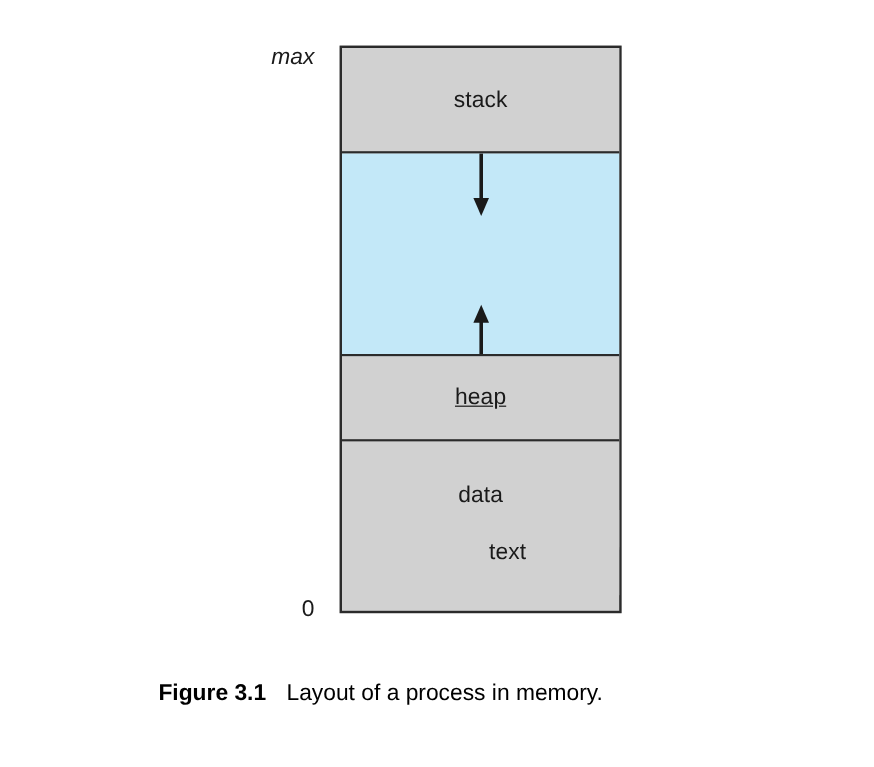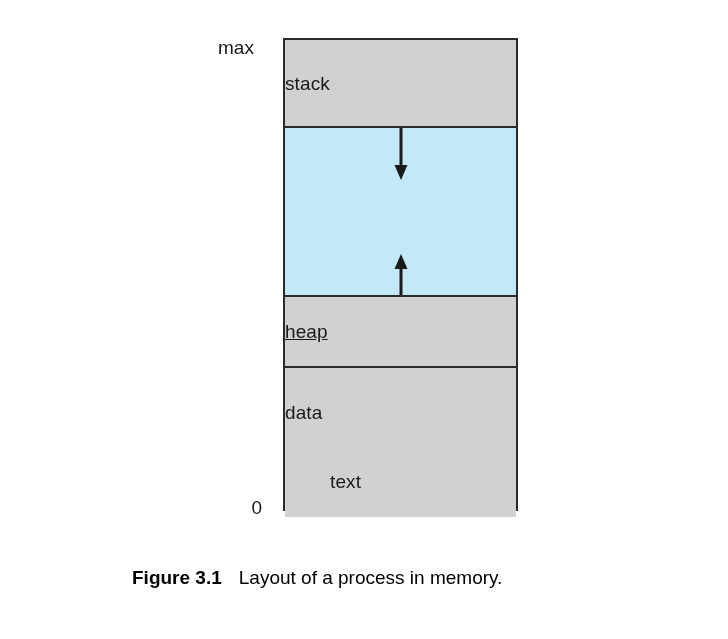--- a/index.html
+++ b/index.html
@@ -39,21 +39,21 @@
     background: #d1d1d1;
   }
 
   .mem-segment {
     position: absolute;
     left: 0;
     width: 100%;
     box-sizing: border-box;
     display: flex;
     align-items: center;
-    justify-content: flex-start;
+    justify-content: center;
     font-size: 19px;
     letter-spacing: 0.1px;
     color: #1a1a1a;
     line-height: 1;
   }
 
   .seg-label {
     display: block;
     pointer-events: none;
   }
@@ -78,21 +78,21 @@
     border-bottom: 2px solid #2b2b2b;
     text-decoration: underline;
   }
   #segment-data {
     top: 328px;
     height: 90px;
     background: #d1d1d1;
     border-bottom: 2px solid #2b2b2b;
   }
   #segment-text {
-    top: 406px;
+    top: 385px;
     height: 71px;
     background: #d1d1d1;
     padding-left: 45px;
   }
 
   
   .growth-arrow {
     position: absolute;
     left: 50%;
     transform: translateX(-50%);
@@ -118,20 +118,22 @@
     position: absolute;
     font-size: 19px;
     line-height: 1;
     color: #1a1a1a;
     white-space: nowrap;
   }
   #label-max {
     left: 218px;
     top: 38px;
     width: 44px;
+    text-align: right;
+    font-style: italic;
   }
   #label-zero {
     left: 238px;
     top: 498px;
     width: 24px;
     text-align: right;
   }
 
   
   #figure-caption {

